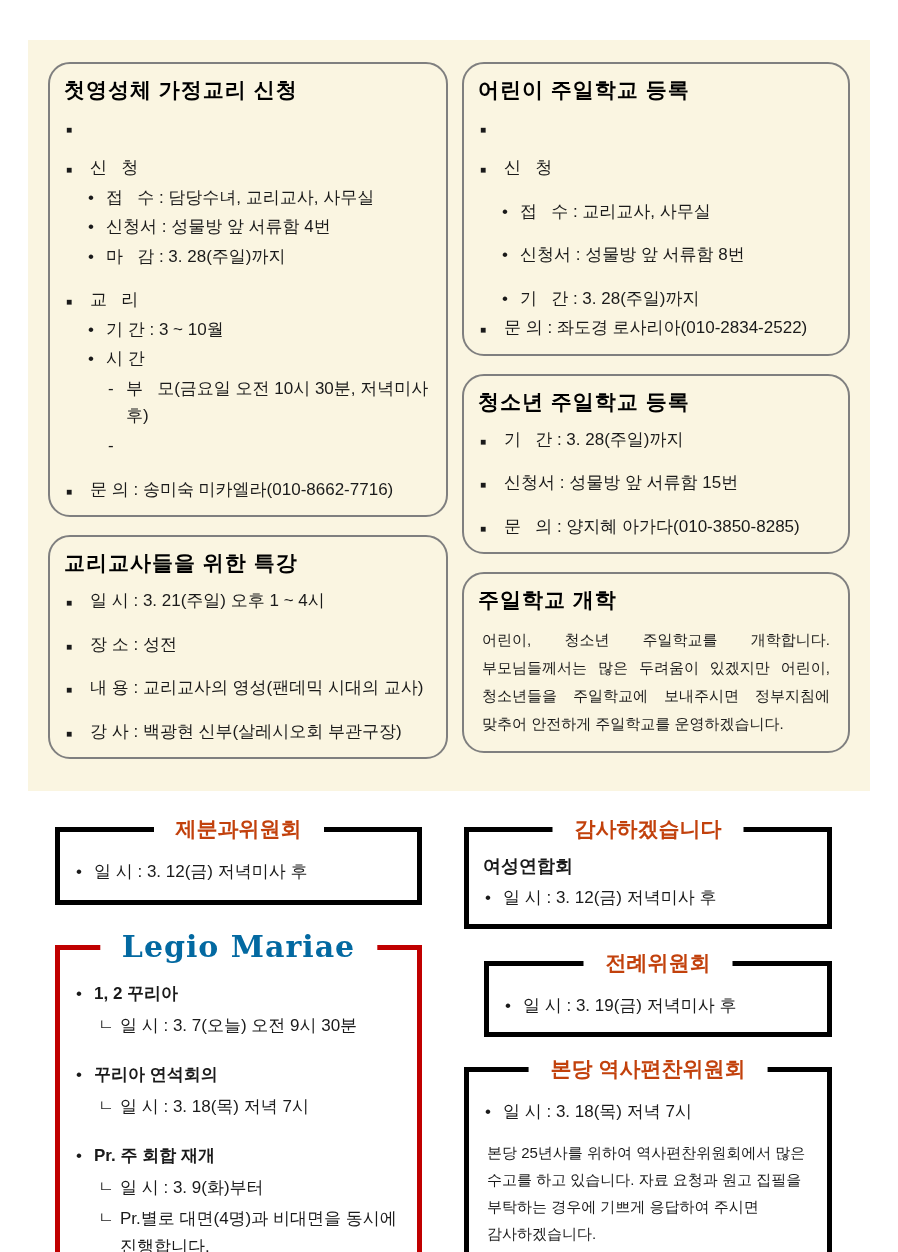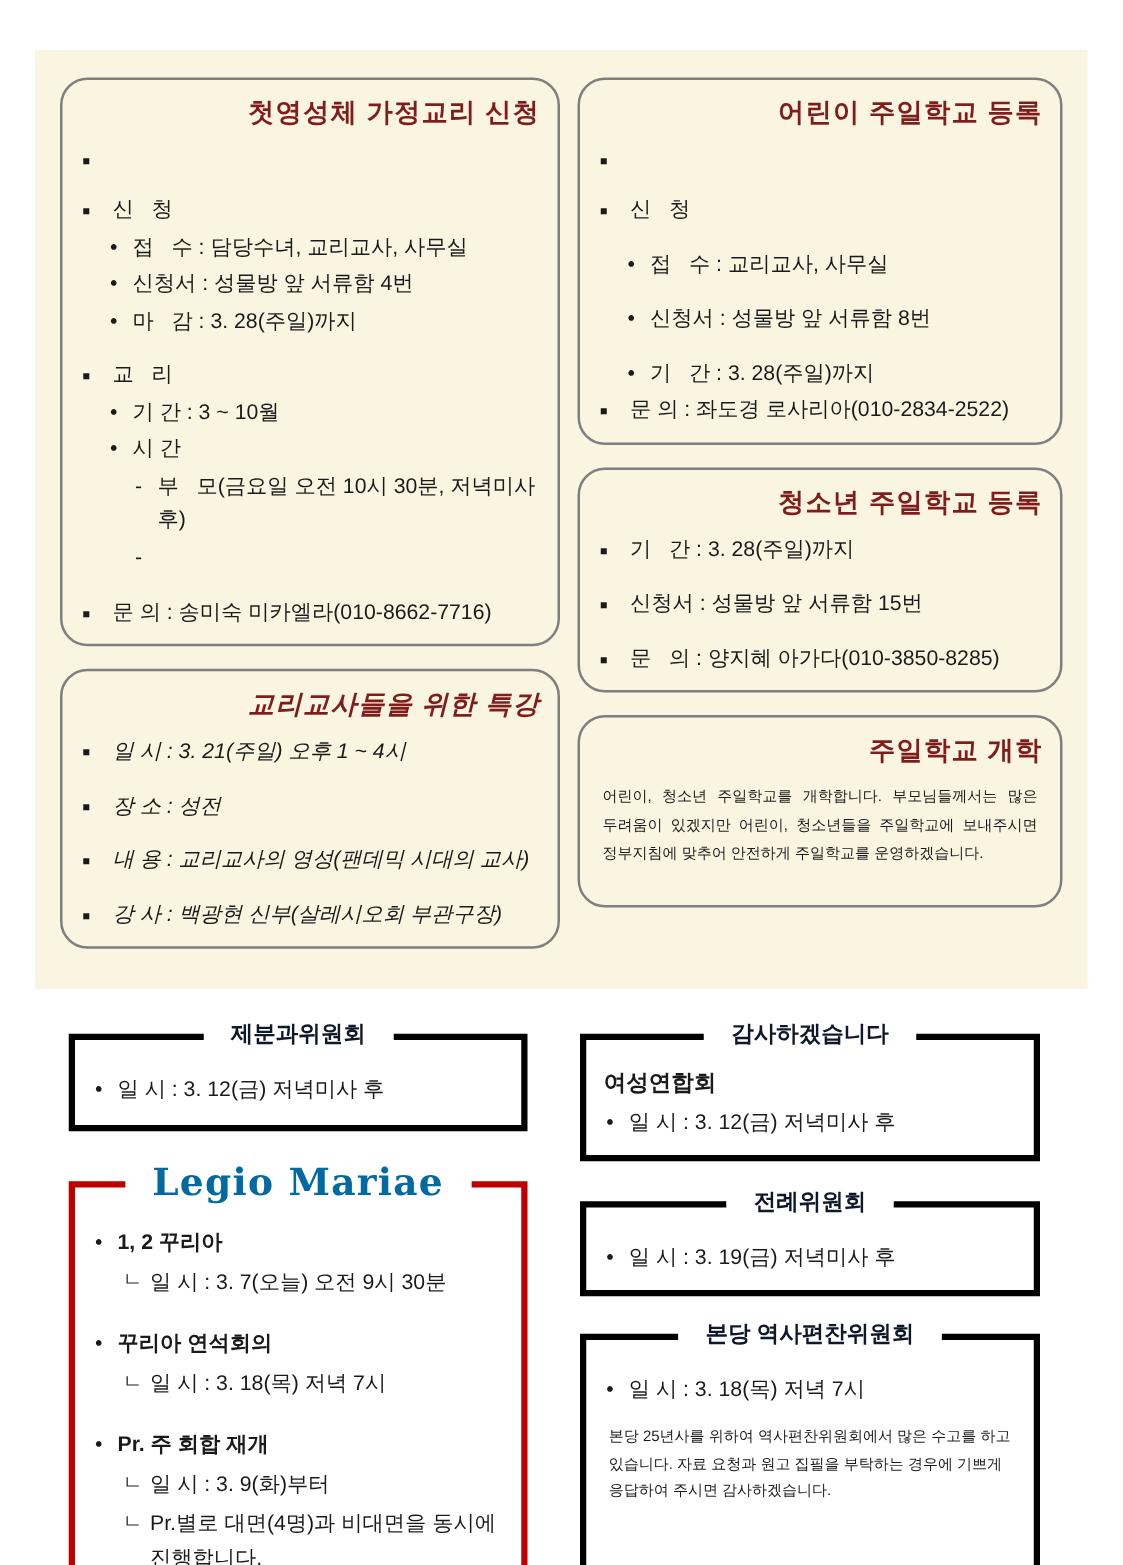--- a/index.html
+++ b/index.html
@@ -20,39 +20,39 @@
   .col-left  { flex:0 0 400px; }
   .col-right { flex:0 0 388px; }
   .nbox {
     border:2px solid #7f7f7f;
     border-radius:22px;
     background:#faf5e1;
     padding:8px 14px 12px 14px;
     margin-bottom:18px;
   }
   .nbox-title {
-    text-align:right; font-weight:bold;
+    text-align:left; font-weight:bold;
     font-size:21px; letter-spacing:1px;
-    margin:4px 0 10px 0; color:#7f1d1d;
+    margin:4px 0 10px 0; color:#000000;
   }
   
   .ln { display:flex; align-items:flex-start; font-size:17px; line-height:1.62; margin-top:2px; }
   .ln.gap { margin-top:16px; }
   .ln.lv0 { margin-left:2px; }
   .ln.lv1 { margin-left:24px; }
   .ln.lv2 { margin-left:44px; }
   .blt { flex:0 0 auto; }
   .blt.square { font-size:10px; width:24px; padding-top:8px; }
   .blt.dot    { font-size:17px; width:18px; }
   .blt.dash   { font-size:17px; width:18px; }
   .blt.corner { font-size:16px; width:22px; }
   .txt { white-space:pre-wrap; word-break:keep-all; }
   .txt.bold { font-weight:bold;text-align:center; }
   .para {
-    font-size:12px; line-height:1.85; text-align:justify;
+    font-size:15px; line-height:1.85; text-align:justify;
     white-space:pre-wrap; word-break:keep-all; padding:2px 4px;
   }
   
   .committee-section {
     margin-top:20px;
     padding:0 66px 0 55px;
     display:flex; gap:42px;
   }
   .ccol-left  { flex:0 0 367px; display:flex; flex-direction:column; }
   .ccol-right { flex:0 0 368px; display:flex; flex-direction:column; }
@@ -60,35 +60,35 @@
     position:relative;
     border:5px solid #000;
     background:#ffffff;
     padding:22px 14px 12px 14px;
     margin-top:16px;
   }
   .cbox .cbox-title {
     position:absolute; top:-17px; left:50%;
     transform:translateX(-50%);
     background:#ffffff; padding:0 22px;
-    font-size:18px; font-weight:bold; white-space:nowrap;
-    color:#0f172a;
+    font-size:21px; font-weight:bold; white-space:nowrap;
+    color:#c2410c;
   }
   .cbox.red { border-color:#c00000; padding-top:26px; }
   .cbox.red .cbox-title {
     color:#0369a1; top:-21px;
     font-family:"DejaVu Serif","Liberation Serif",serif;
     font-size:30px; font-weight:bold; letter-spacing:1px;
   }
   .cbox .subhead { font-size:18px; font-weight:bold; margin:0 0 6px 0; }
   .cbox .para { text-align:left; margin-top:12px; line-height:1.8; }
   .mb-flour   { min-height:78px; }
   .mb-legio   { min-height:274px; margin-top:40px; }
   .mb-lay     { min-height:88px; }
-  .mb-liturgy { min-height:76px; margin-top:32px; }
+  .mb-liturgy { min-height:76px; margin-top:32px;margin-left:20px; }
   .mb-history { min-height:190px; margin-top:30px; }
   .cbox .ln { margin-top:4px; }
   .cbox .ln.gap { margin-top:22px; }
 </style>
 </head>
 <body>
 
 <div class="notice-panel">
   <div class="col col-left">
 
@@ -133,21 +133,21 @@
           <div class="ln lv2">
             <span class="blt dash">-</span>
           </div>
           <div class="ln lv0 gap">
             <span class="blt square">■</span>
             <span class="txt">문 의 : 송미숙 미카엘라(010-8662-7716)</span>
           </div>
         </div>
     </div>
 
-    <div class="nbox" style="min-height:154px;font-style:italic;">
+    <div class="nbox" style="min-height:154px;">
       <div class="nbox-title">교리교사들을 위한 특강</div>
       <div>
           <div class="ln lv0">
             <span class="blt square">■</span>
             <span class="txt">일 시 : 3. 21(주일) 오후 1 ~ 4시</span>
           </div>
           <div class="ln lv0 gap">
             <span class="blt square">■</span>
             <span class="txt">장 소 : 성전</span>
           </div>

